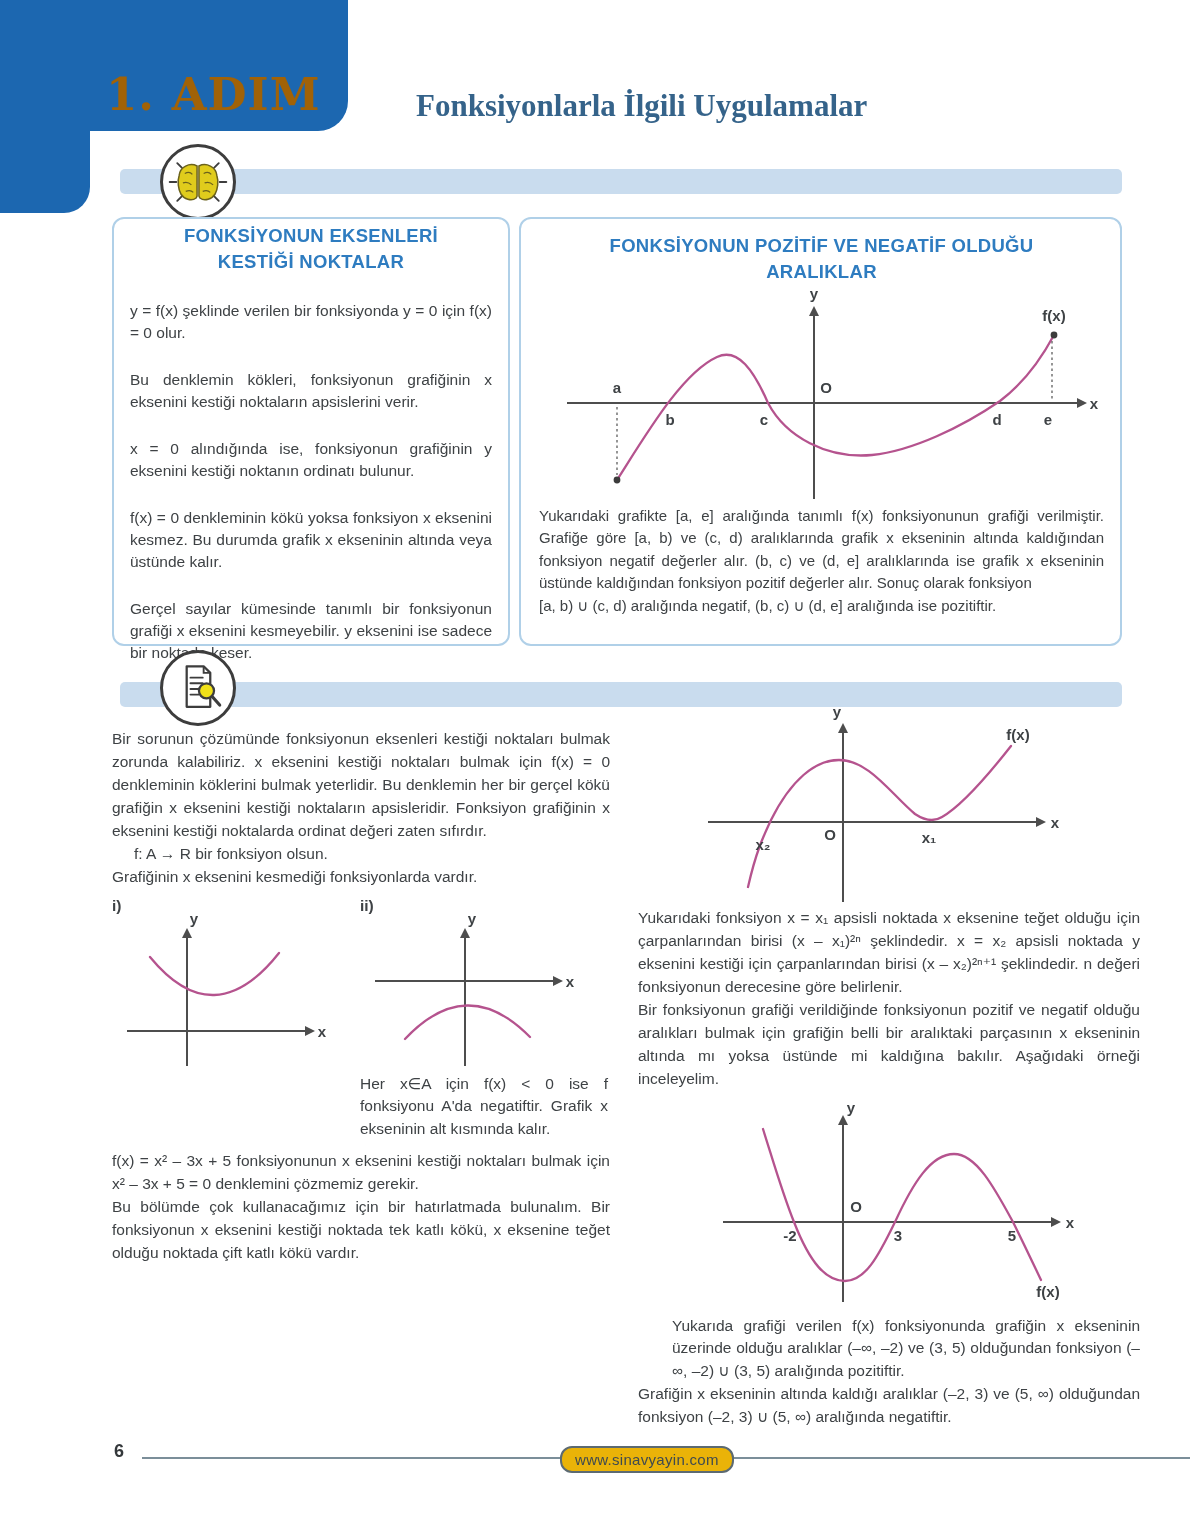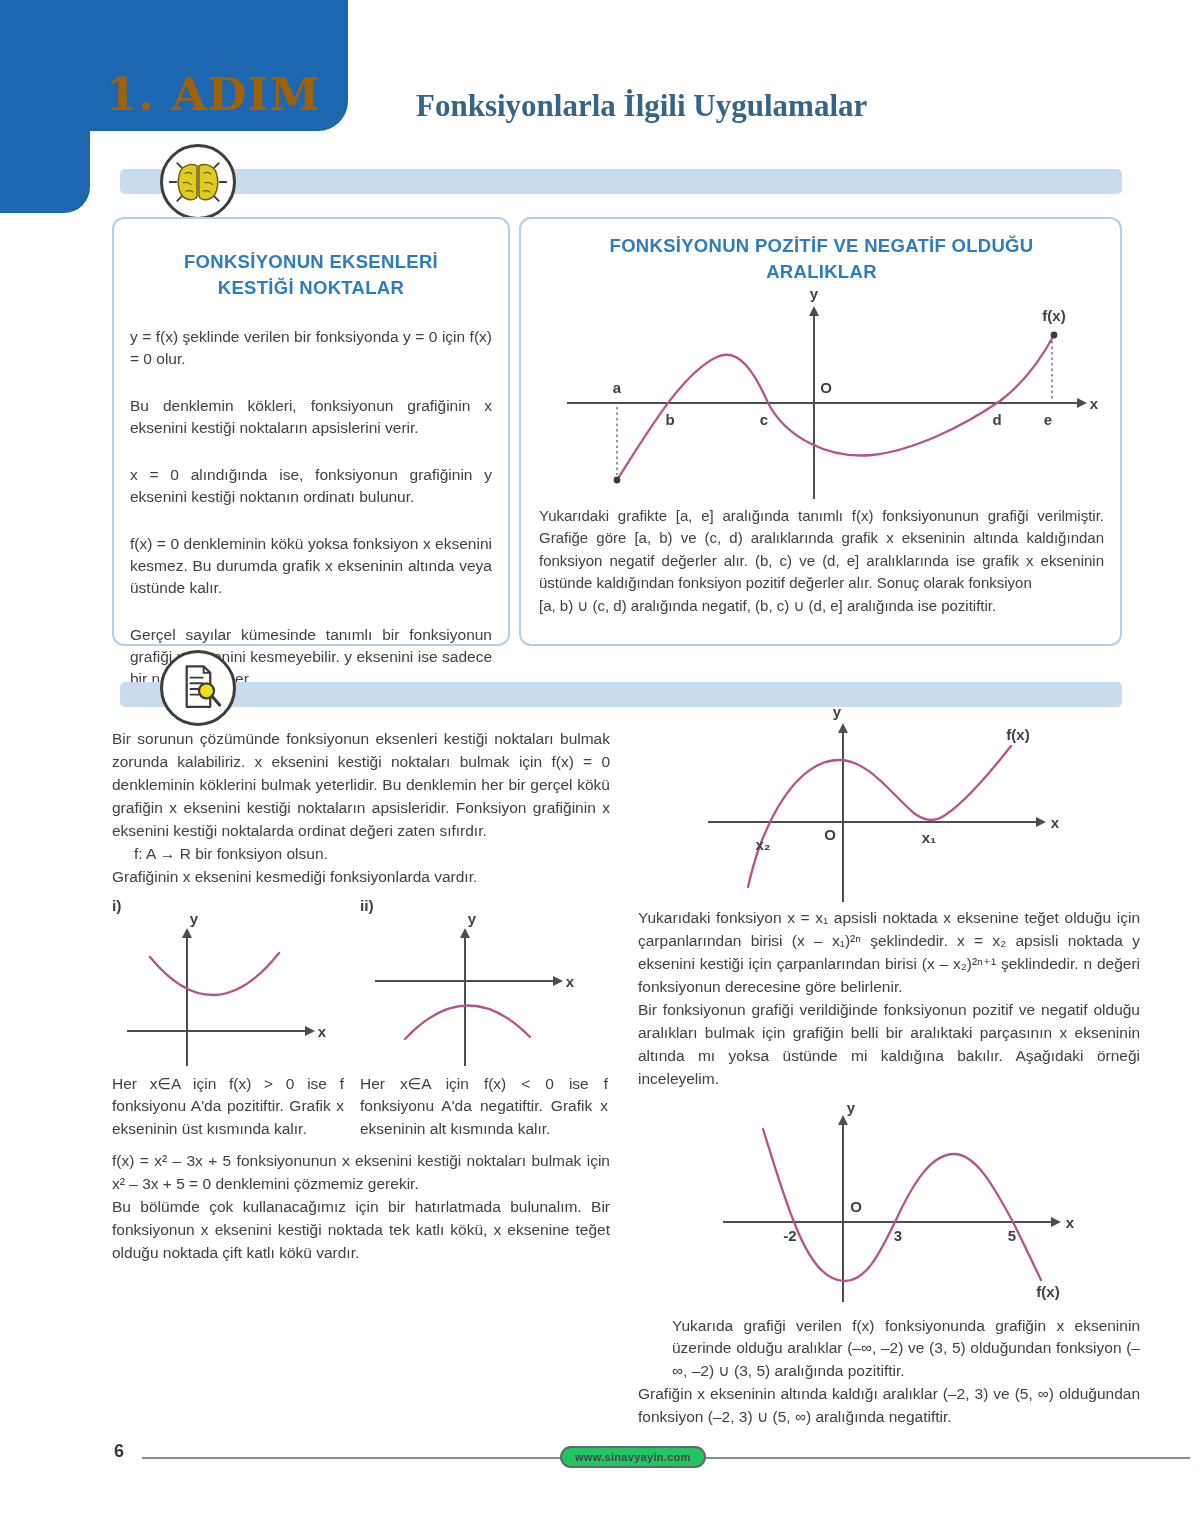--- a/index.html
+++ b/index.html
@@ -33,21 +33,21 @@
     width:76px; height:76px; border:3px solid #3d3d3d; border-radius:50%;
     background:#ffffff; left:160px; display:flex; align-items:center; justify-content:center;
     box-sizing:border-box;
   }
   .icon1 { top:144px; }
   .icon2 { top:650px; }
 
   
   .box {
     border:2px solid #b0d0e8; border-radius:12px; background:#ffffff;
-    box-sizing:border-box; padding:30px 16px 10px 16px;
+    box-sizing:border-box; padding:4px 16px 10px 16px;
   }
   .box1 { left:112px; top:217px; width:398px; height:429px; }
   .box2 { left:519px; top:217px; width:603px; height:429px; padding:14px 16px 10px 18px; }
   .box-title {
     text-align:center; color:#2e7cc0; font-weight:bold; font-size:18.5px;
     line-height:1.4; letter-spacing:0.3px;
   }
   .box1 .para { margin-top:25px; font-size:15.5px; line-height:1.42; text-align:justify; }
   .box2 .para { margin-top:2px;  font-size:15px;   line-height:1.5;  text-align:justify; }
 
@@ -75,22 +75,22 @@
   .axis { stroke:#4d4d4d; stroke-width:2; fill:none; }
   .arrow { fill:#4d4d4d; stroke:none; }
   .curve { stroke:#b5538e; stroke-width:2.3; fill:none; stroke-linecap:round; }
   .dotl { stroke:#6a6a6a; stroke-width:1.4; stroke-dasharray:2.5 3; fill:none; }
   .pt { fill:#3c3c3c; stroke:none; }
 
   
   .page-num { left:114px; top:1441px; font-size:18px; font-weight:bold; color:#34383b; }
   .footer-line { left:142px; top:1457px; width:1048px; height:2px; background:#7b8e99; }
   .footer-pill {
-    left:560px; top:1446px; background:#22c55e; border:2px solid #5c6a72; border-radius:12px;
-    font-size:11px; font-weight:bold; color:#3f4a50; padding:3px 13px; letter-spacing:0.3px;
+    left:560px; top:1446px; background:#eab308; border:2px solid #5c6a72; border-radius:12px;
+    font-size:15px; font-weight:normal; color:#3f4a50; padding:3px 13px; letter-spacing:0.3px;
   }
 </style>
 </head>
 <body>
 
 <div class="abs banner-tail"></div>
 <div class="abs banner-main"></div>
 <div class="abs step-label">1. ADIM</div>
 <div class="abs page-title">Fonksiyonlarla İlgili Uygulamalar</div>
 
@@ -187,21 +187,20 @@
       <div class="fig-label">i)</div>
       <svg class="g-svg" width="215" height="160" viewBox="0 0 215 160">
         <line class="axis" x1="15" y1="122" x2="194" y2="122"></line>
         <polygon class="arrow" points="203,122 193,117 193,127"></polygon>
         <line class="axis" x1="75" y1="157" x2="75" y2="26"></line>
         <polygon class="arrow" points="75,19 70,29 80,29"></polygon>
         <path class="curve" d="M 38 48 Q 102 126 167 44"></path>
         <text x="82" y="15" text-anchor="middle">y</text>
         <text x="210" y="128" text-anchor="middle">x</text>
       </svg>
-      <p class="fig-caption">Her x∈A için f(x) &gt; 0 ise f fonksiyonu A'da pozitiftir. Grafik x ekseninin üst kısmında kalır.</p>
     </div>
     <div class="fig fig2-wrap">
       <div class="fig-label">ii)</div>
       <svg class="g-svg" width="215" height="160" viewBox="0 0 215 160">
         <line class="axis" x1="15" y1="72" x2="194" y2="72"></line>
         <polygon class="arrow" points="203,72 193,67 193,77"></polygon>
         <line class="axis" x1="105" y1="157" x2="105" y2="26"></line>
         <polygon class="arrow" points="105,19 100,29 110,29"></polygon>
         <path class="curve" d="M 45 130 Q 107 64 170 128"></path>
         <text x="112" y="15" text-anchor="middle">y</text>

